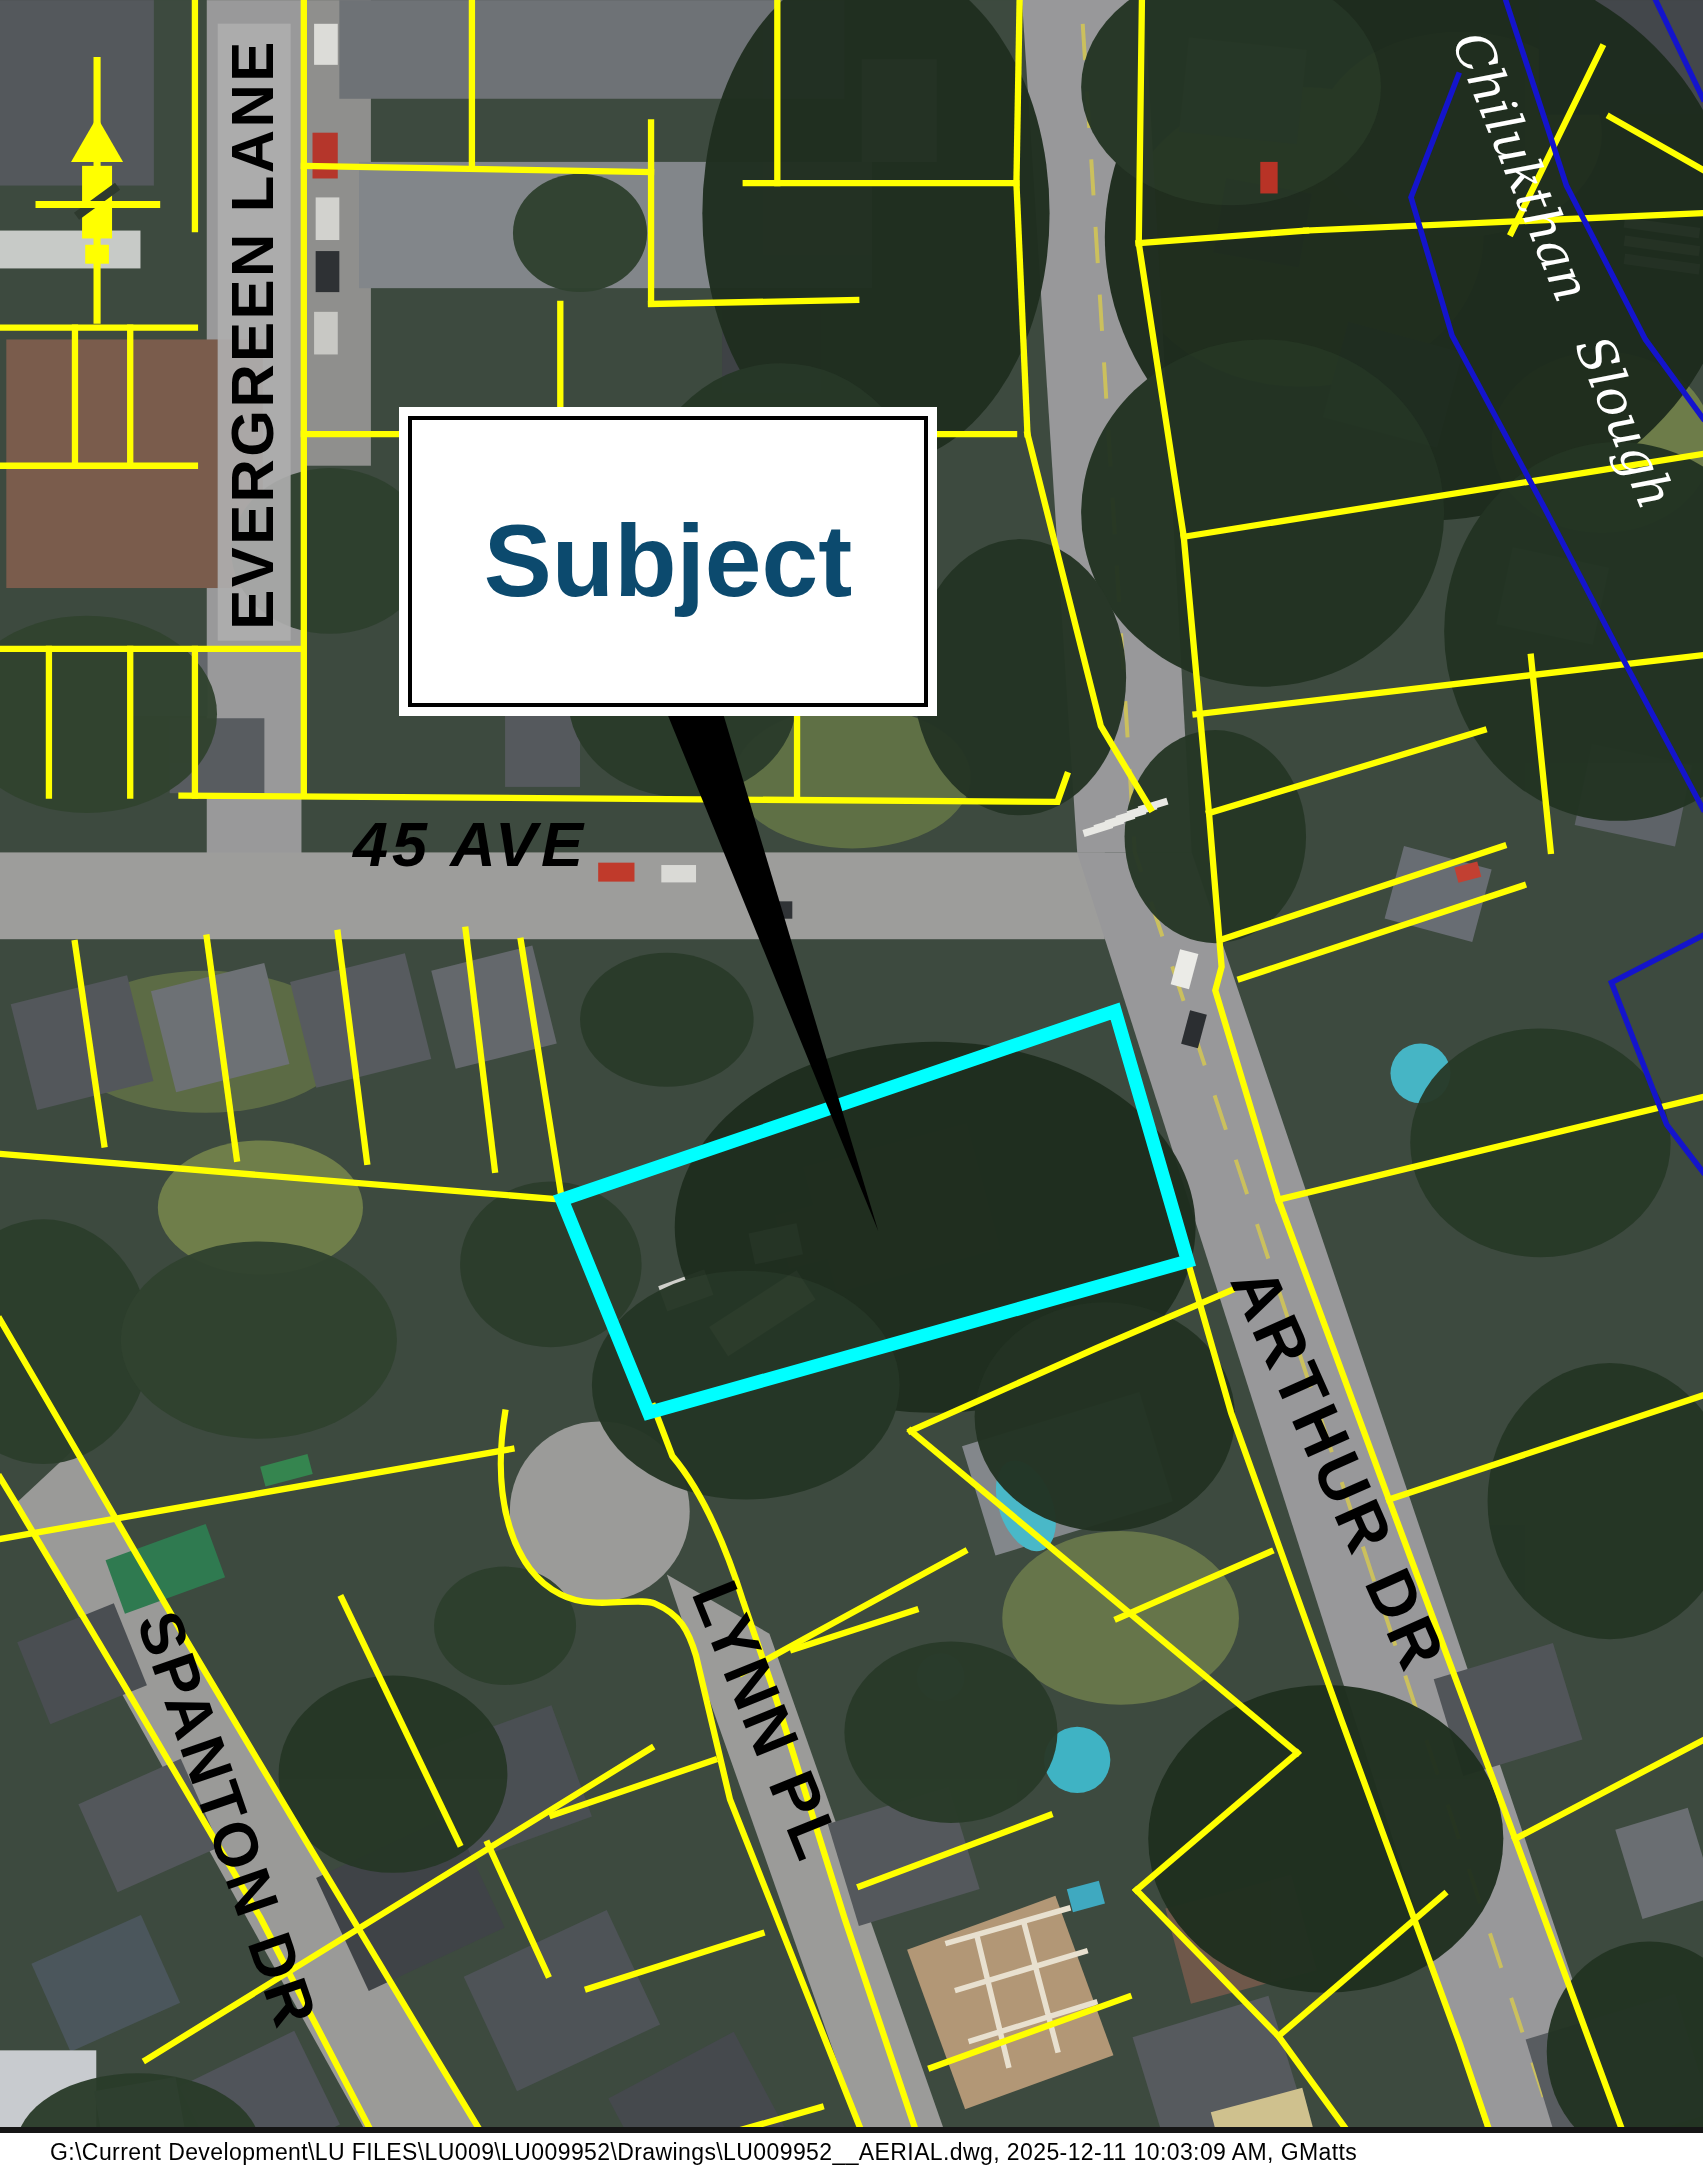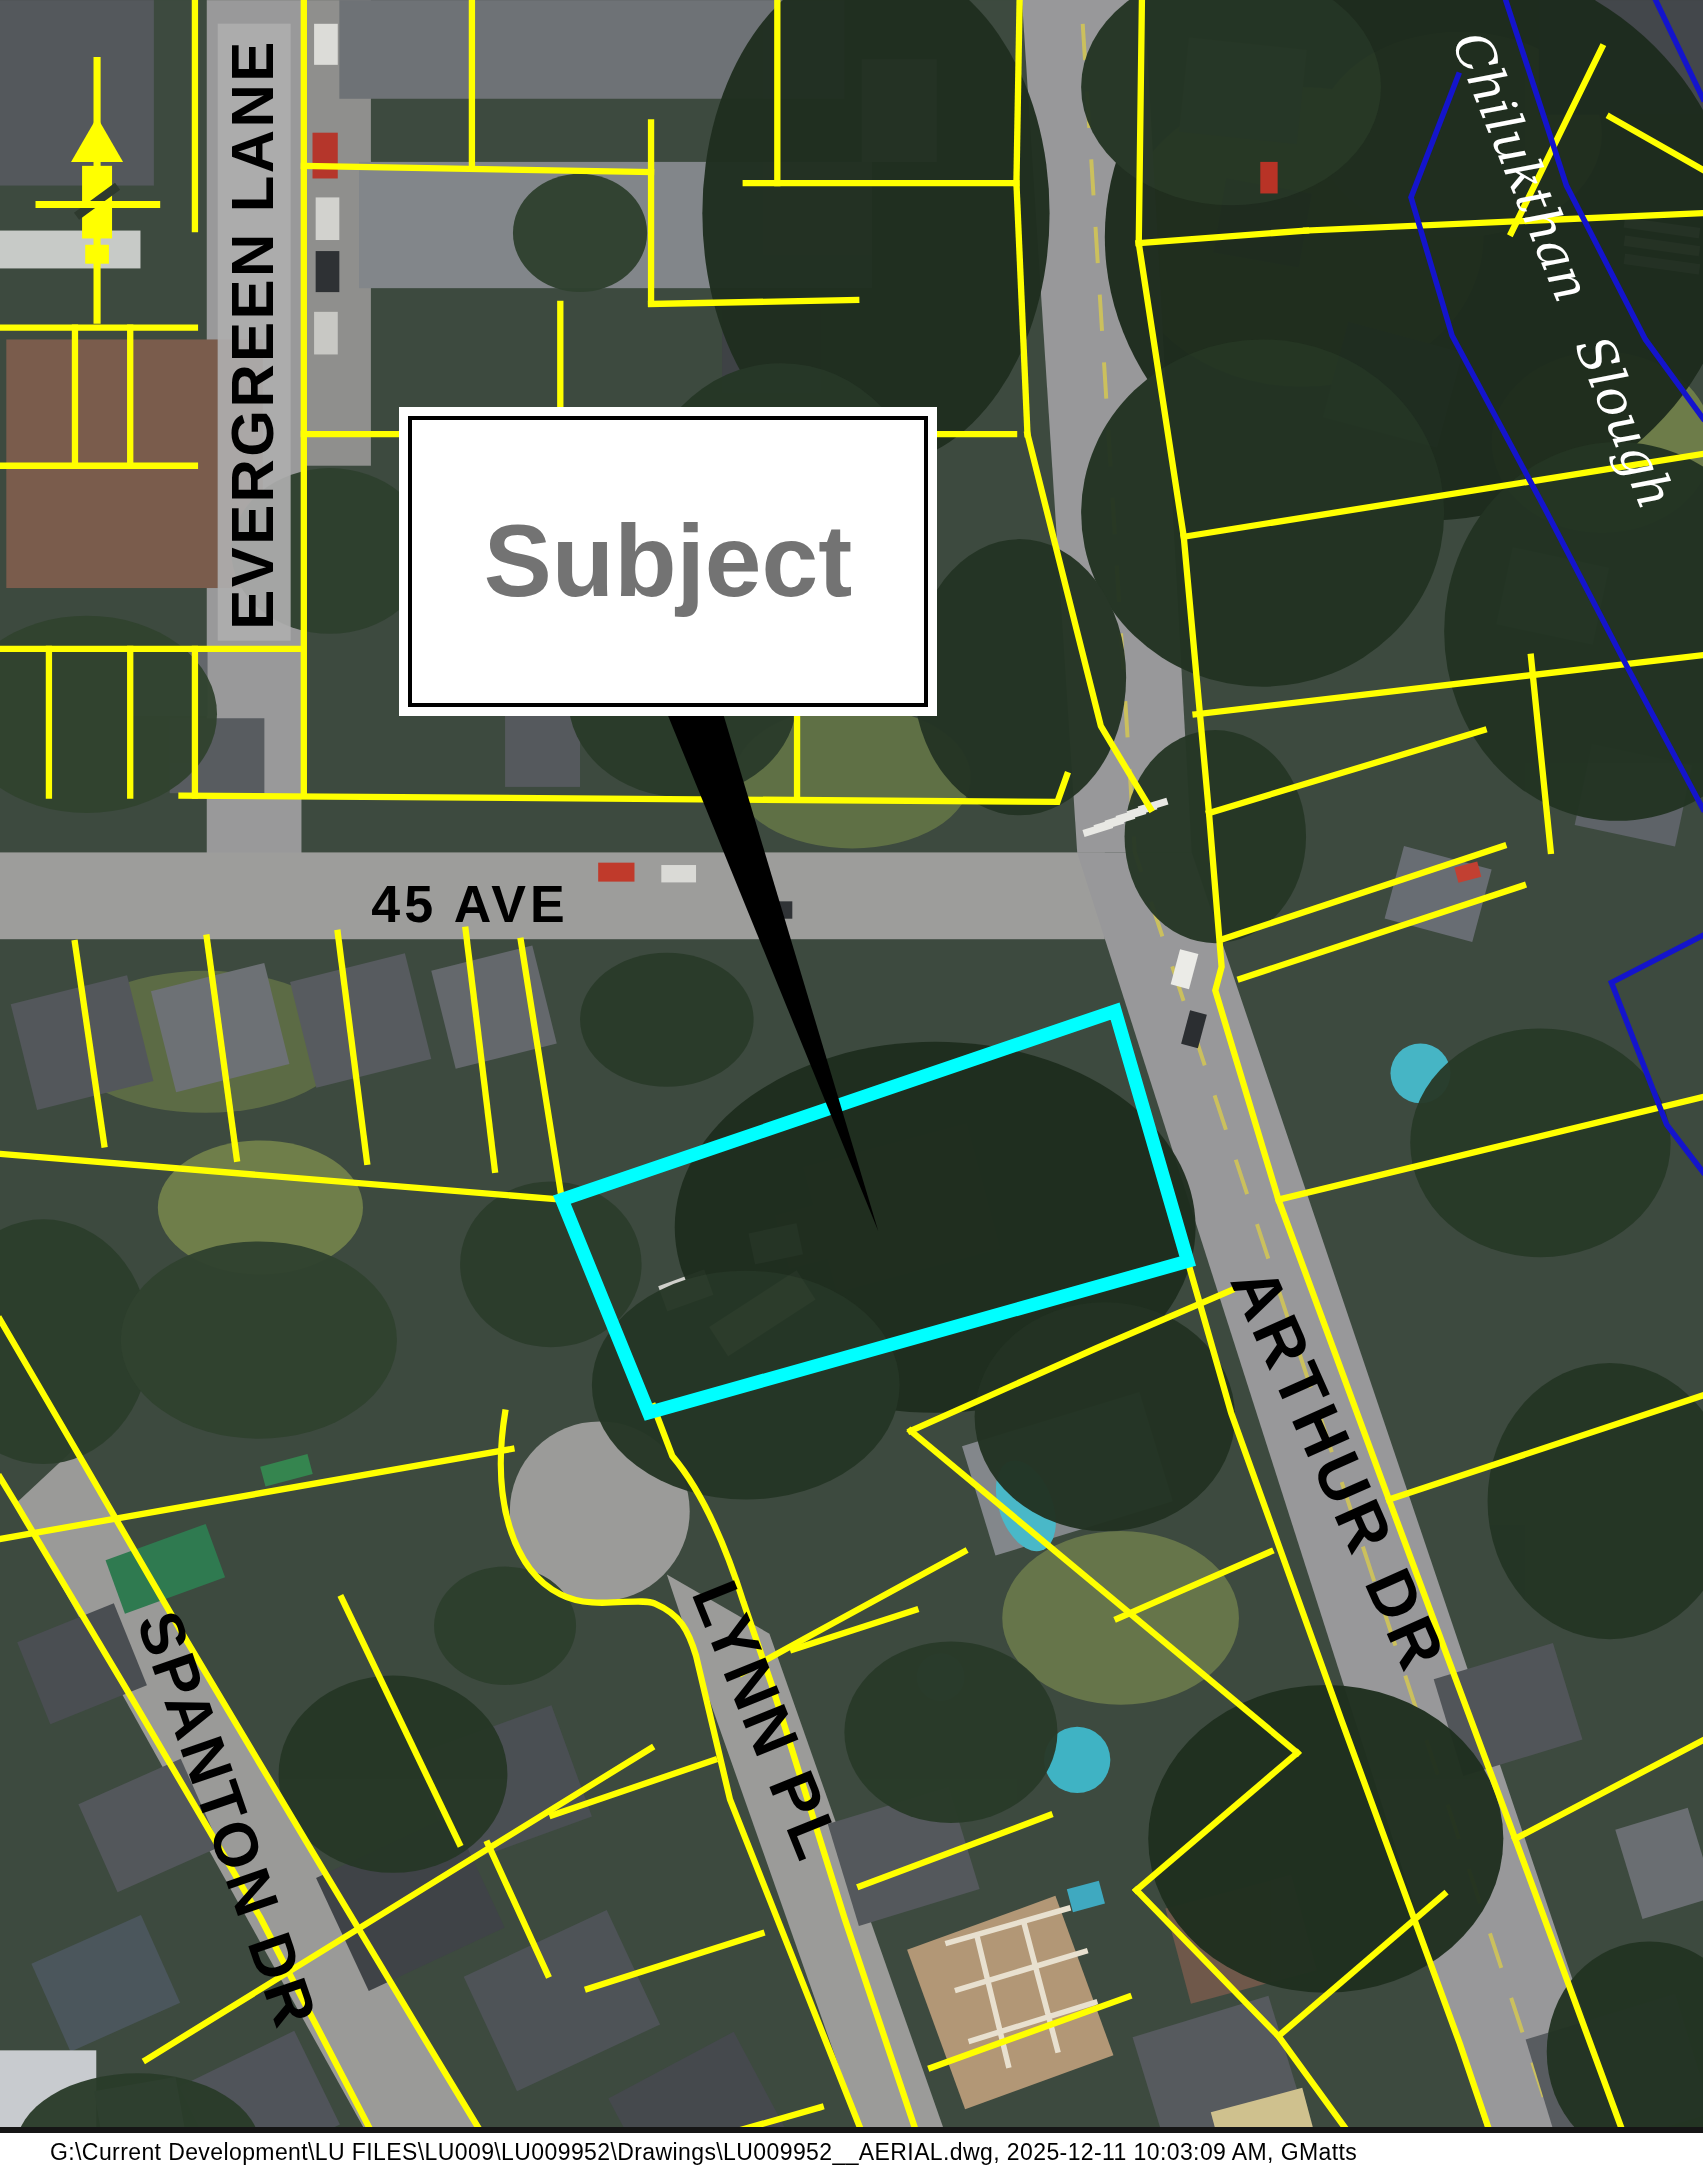--- a/index.html
+++ b/index.html
@@ -19,21 +19,21 @@
     color:#ffffff; word-spacing:27px;
   }
   
   .callout {
     position:absolute; left:399px; top:407px; width:538px; height:309px;
     background:#ffffff; padding:8.7px; box-sizing:border-box;
   }
   .callout .inner {
     width:100%; height:100%; border:4px solid #000; box-sizing:border-box;
     display:flex; flex-direction:column; align-items:center; justify-content:center;
-    font-weight:bold; font-size:102px; line-height:1.22; color:#737373; text-align:center;
+    font-weight:bold; font-size:102px; line-height:1.22; color:#0c4a6e; text-align:center;
   }
   
   .footer {
     position:absolute; left:0; top:2133px; width:1703px; height:39px; background:#ffffff;
     display:flex; align-items:center;
   }
   .footer .path { margin-left:50px; font-size:23px; color:#000; letter-spacing:0.4px; }
   .map-edge { position:absolute; left:0; top:2127px; width:1703px; height:6.3px; background:#151515; }
 </style>
 </head>
@@ -284,21 +284,21 @@
       <polygon points="123,148 90,205 156,205" fill="#ffff00"></polygon>
       <rect x="104" y="210" width="38" height="92" fill="#ffff00"></rect>
       <line x1="97" y1="274" x2="149" y2="236" stroke="#2e3a2e" stroke-width="11"></line>
       <line x1="45" y1="259" x2="203" y2="259" stroke="#ffff00" stroke-width="9"></line>
       <rect x="108" y="310" width="30" height="24" fill="#ffff00"></rect>
     </g>
   </svg>
 
   <div class="maplabel gray-bg" style="left:254px; top:332px; --r:-90deg; font-size:60px; letter-spacing:2.4px;">EVERGREEN LANE</div>
 
-  <div class="maplabel" style="left:470px; top:904px; font-size:52px; letter-spacing:4px;">45 AVE</div>
+  <div class="maplabel" style="left:470px; top:844px; font-size:63px; letter-spacing:4px;font-style:italic;">45 AVE</div>
 
   <div class="maplabel" style="left:1339px; top:1470px; --r:66deg; font-size:66px; letter-spacing:4.7px;">ARTHUR DR</div>
 
   <div class="maplabel" style="left:227px; top:1820px; --r:71deg; font-size:62px; letter-spacing:3.2px;">SPANTON DR</div>
 
   <div class="maplabel" style="left:767px; top:1721px; --r:68deg; font-size:65px; letter-spacing:3.2px;">LYNN PL</div>
 
   <div class="maplabel water" style="left:1563px; top:270px; --r:68deg; font-size:51px;">Chilukthan Slough</div>
 
   <div class="callout">

